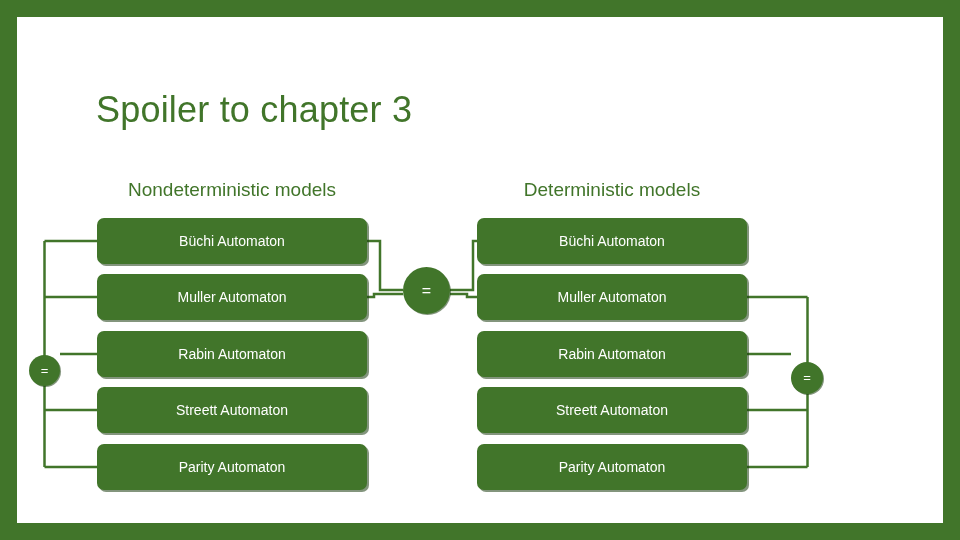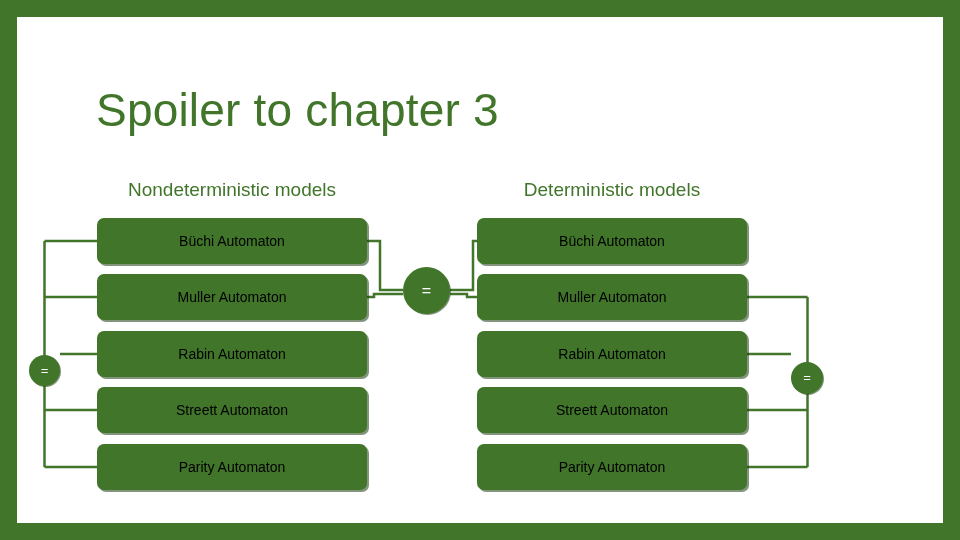--- a/index.html
+++ b/index.html
@@ -29,21 +29,21 @@
     height: 506px;
     background: #ffffff;
     overflow: hidden;
   }
 
   
   .title {
     position: absolute;
     left: 79px;
     top: 70px;
-    font-size: 46px;
+    font-size: 36px;
     line-height: 46px;
     color: #41752a;
     letter-spacing: 0.2px;
     white-space: nowrap;
   }
 
   
   .col-head {
     position: absolute;
     top: 160px;
@@ -68,21 +68,21 @@
   }
 
   
   .box {
     position: absolute;
     width: 270px;
     height: 46px;
     background: #41752a;
     border-radius: 7px;
     box-shadow: 2px 2px 0 0 rgba(30,62,18,0.55);
-    color: #000000;
+    color: #ffffff;
     font-size: 14px;
     line-height: 46px;
     text-align: center;
     white-space: nowrap;
     box-sizing: border-box;
   }
   .box.left  { left: 80px; }
   .box.right { left: 460px; }
 
   

